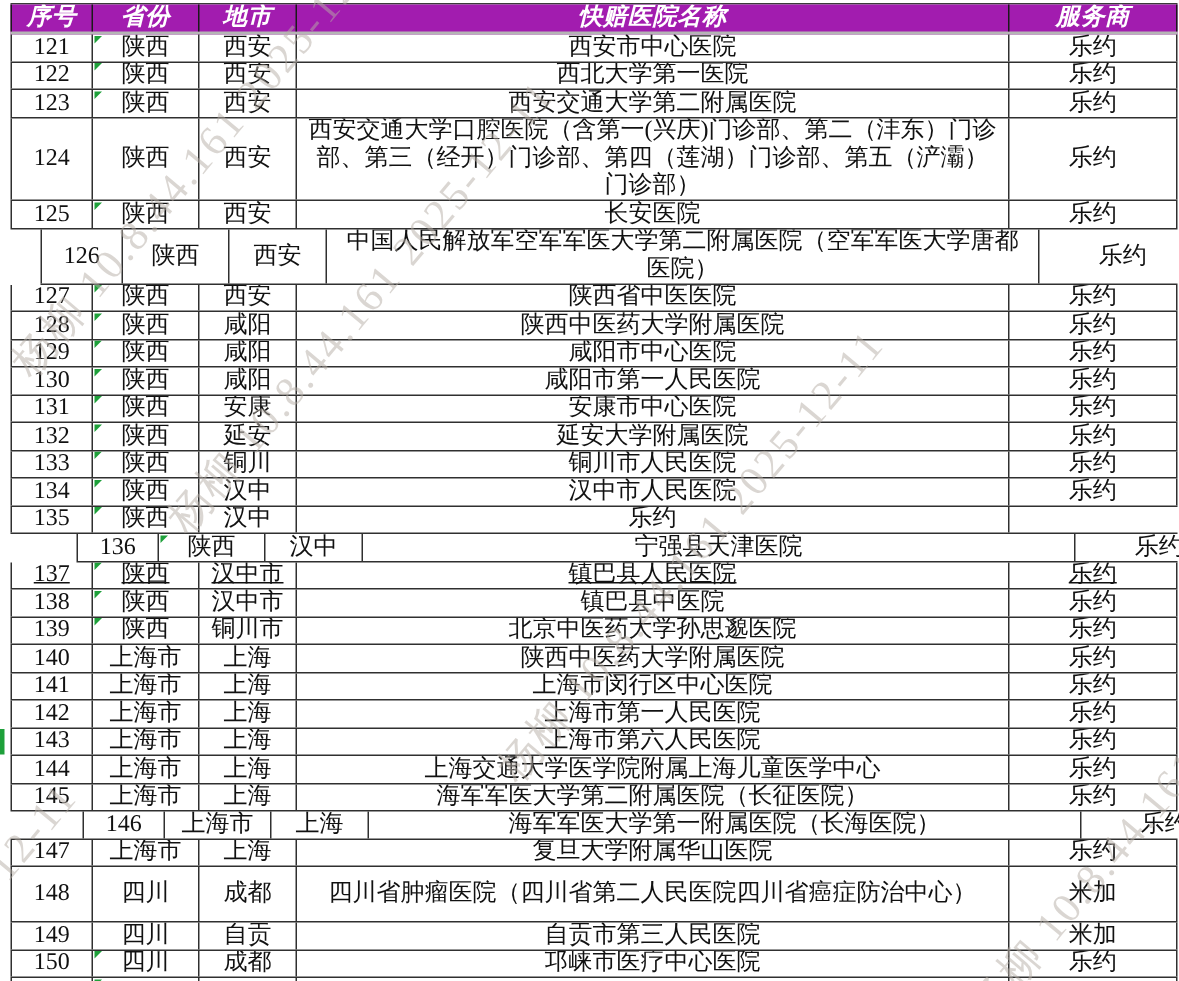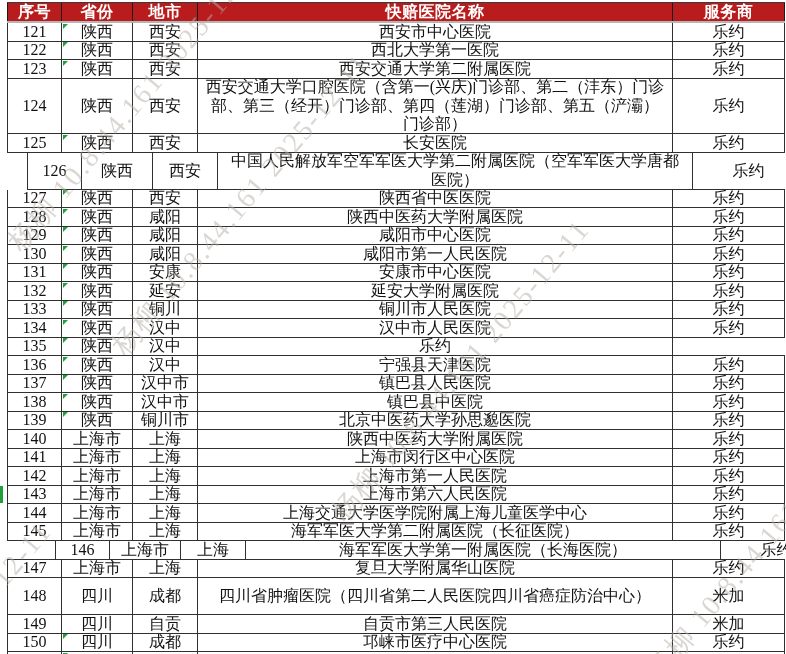--- a/index.html
+++ b/index.html
@@ -5,21 +5,21 @@
   html,body{margin:0;padding:0;background:#fff;}
   #screen{position:relative;width:786px;height:654px;background:#ffffff;overflow:hidden;
           font-family:"Liberation Serif","DejaVu Serif",serif;color:#111;}
   
   #sheet{position:absolute;left:7px;top:2px;width:778px;border-top:1.5px solid #3a3a3a;}
   .grid-row{display:grid;grid-template-columns:55px 71px 65px 475px 112px;box-sizing:border-box;}
   .grid-row .cell{box-sizing:border-box;position:relative;display:flex;align-items:center;justify-content:center;
         text-align:center;border-right:1.5px solid #303030;overflow:hidden;line-height:18px;}
   .grid-row .cell:first-child{border-left:1.5px solid #303030;}
   
-  #hdr{height:20px;background:#b91c1c;border-bottom:2px solid #b5b5b5;}
+  #hdr{height:20px;background:#a21caf;border-bottom:2px solid #b5b5b5;font-style:italic;}
   #hdr .cell{color:#ffffff;font-weight:bold;font-size:16px;border-right:1.5px solid #1a1a1a;letter-spacing:0.5px;}
   #hdr .cell:first-child{border-left:1.5px solid #1a1a1a;}
   
   .row{border-bottom:1.5px solid #303030;background:transparent;}
   .row .cell{font-size:16px;padding:0 2px;}
   .row .cell.name{padding:0 6px;line-height:18.4px;}
   .row .cell.name .txt{display:block;width:100%;text-align:center;word-break:break-all;}
   
   .flag{position:absolute;left:0.5px;top:0.5px;width:0;height:0;display:none;
         border-left:5.5px solid #1ea03a;border-bottom:5.5px solid transparent;}
@@ -311,39 +311,39 @@
             <span class="flag"></span>
             <span class="txt">陕西</span>
           </div>
     <div class="cell city">
             <span class="txt">汉中</span>
           </div>
     <div class="cell svc">
             <span class="txt">乐约</span>
           </div>
   </div>
-        <div class="grid-row row" style="height: 18.5px;">
+        <div class="grid-row row" style="height: 18.5px; margin-left: 44px;">
     <div class="cell no">
             <span class="txt">136</span>
           </div>
     <div class="cell prov flagged">
             <span class="flag"></span>
             <span class="txt">陕西</span>
           </div>
     <div class="cell city">
             <span class="txt">汉中</span>
           </div>
     <div class="cell name">
             <span class="txt">宁强县天津医院</span>
           </div>
     <div class="cell svc">
             <span class="txt">乐约</span>
           </div>
   </div>
-        <div class="grid-row row" style="height: 18.5px;">
+        <div class="grid-row row" style="height: 18.5px; text-decoration: underline;">
     <div class="cell no">
             <span class="txt">137</span>
           </div>
     <div class="cell prov flagged">
             <span class="flag"></span>
             <span class="txt">陕西</span>
           </div>
     <div class="cell city">
             <span class="txt">汉中市</span>
           </div>

